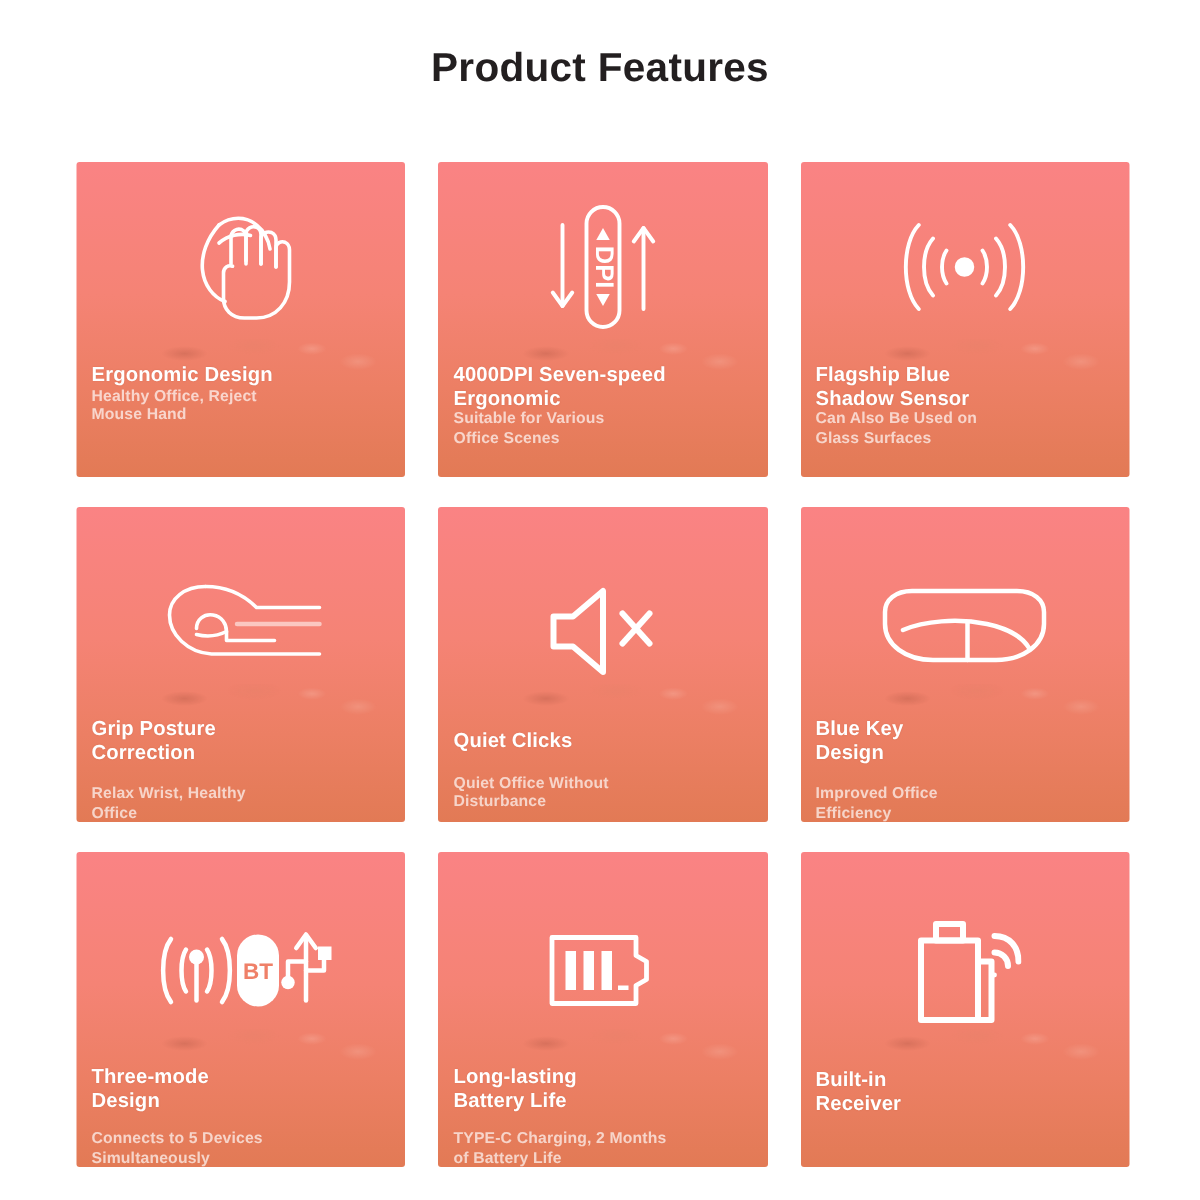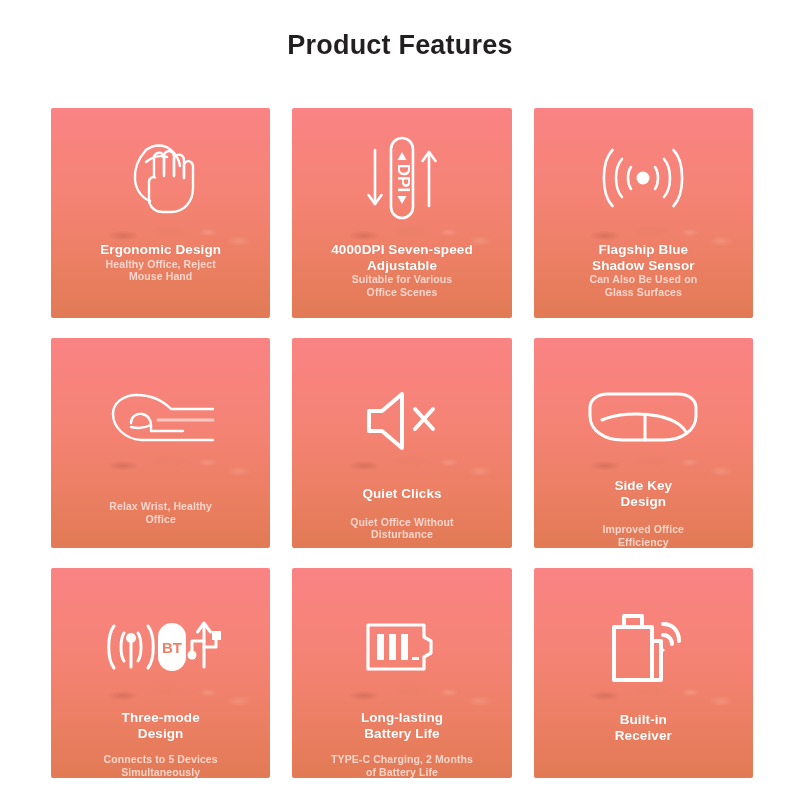--- a/index.html
+++ b/index.html
@@ -79,21 +79,20 @@
   }
   .icon-wrap svg {
     display: block;
   }
   .texts {
     position: relative;
     z-index: 2;
     width: 100%;
     padding: 0 10px;
     box-sizing: border-box;
-    text-align: center;
   }
   .feature-title {
     color: #ffffff;
     font-weight: bold;
     font-size: 13.5px;
     line-height: 15.5px;
     letter-spacing: 0.1px;
     white-space: pre-line;
     text-shadow: 0 0 1px rgba(150,60,40,.25);
   }
@@ -150,21 +149,21 @@
           <polygon points="42,72 37.5,64 46.5,64" fill="#ffffff" stroke="none"></polygon>
           <text x="42" y="46" fill="#ffffff" stroke="none" font-family="Liberation Sans, sans-serif" font-size="17" font-weight="bold" text-anchor="middle" dominant-baseline="middle" transform="rotate(90 42 46)">DPI</text>
           <path d="M15 18 L15 72"></path>
           <path d="M8.5 63 L15 72 L21.5 63"></path>
           <path d="M69 74 L69 20"></path>
           <path d="M62.5 29 L69 20 L75.5 29"></path>
         </svg>
       </div>
       <div class="texts">
         <div class="feature-title">4000DPI Seven-speed
-Adjustable</div>
+Ergonomic</div>
         <div class="feature-sub">Suitable for Various
 Office Scenes</div>
       </div>
     </div>
 
     <div class="card row-1">
       <div class="card-smudge"></div>
       <div class="icon-wrap">
         <svg width="92" height="80" viewBox="0 0 92 80" fill="none" stroke="#ffffff" stroke-width="2.6" stroke-linecap="round">
           <circle cx="46" cy="40" r="6.5" fill="#ffffff" stroke="none"></circle>
@@ -189,20 +188,22 @@
       <div class="icon-wrap">
         <svg width="120" height="68" viewBox="0 0 120 68" fill="none" stroke="#ffffff" stroke-width="2.4" stroke-linecap="round" stroke-linejoin="round">
           <path d="M36 8 C22 8 12 16 12 27 C12 40 24 52 40 53 L112 53"></path>
           <path d="M36 8 C52 8 62 14 70 22 L112 22"></path>
           <path d="M30 36 C30 30 35 26 41 27 C47 28 50 33 50 38 L50 44 L82 44"></path>
           <path d="M50 38 C44 41 38 42 30 40"></path>
           <path d="M57 33 L112 33" stroke-width="3" opacity="0.55"></path>
         </svg>
       </div>
       <div class="texts">
+        <div class="feature-title">Grip Posture
+Correction</div>
         <div class="feature-sub">Relax Wrist, Healthy
 Office</div>
       </div>
     </div>
 
     <div class="card row-2">
       <div class="card-smudge"></div>
       <div class="icon-wrap">
         <svg width="78" height="64" viewBox="0 0 78 64" fill="none" stroke="#ffffff" stroke-width="4" stroke-linecap="round" stroke-linejoin="round">
           <path d="M6 22 L19 22 L39 5 L39 59 L19 42 L6 42 Z"></path>
@@ -220,21 +221,21 @@
     <div class="card row-2">
       <div class="card-smudge"></div>
       <div class="icon-wrap">
         <svg width="114" height="54" viewBox="0 0 114 54" fill="none" stroke="#ffffff" stroke-width="3" stroke-linecap="round" stroke-linejoin="round">
           <path d="M22 4 L92 4 C103 4 110 10 110 18 L110 26 C110 40 96 50 78 50 L36 50 C18 50 4 40 4 26 L4 18 C4 10 11 4 22 4 Z"></path>
           <path d="M16 30 C30 24 52 22 72 26 C86 29 96 35 100 42"></path>
           <path d="M59 25 L59 50"></path>
         </svg>
       </div>
       <div class="texts">
-        <div class="feature-title">Side Key
+        <div class="feature-title">Blue Key
 Design</div>
         <div class="feature-sub">Improved Office
 Efficiency</div>
       </div>
     </div>
 
     <div class="card row-3">
       <div class="card-smudge"></div>
       <div class="icon-wrap">
         <svg width="126" height="60" viewBox="0 0 126 60" fill="none">

